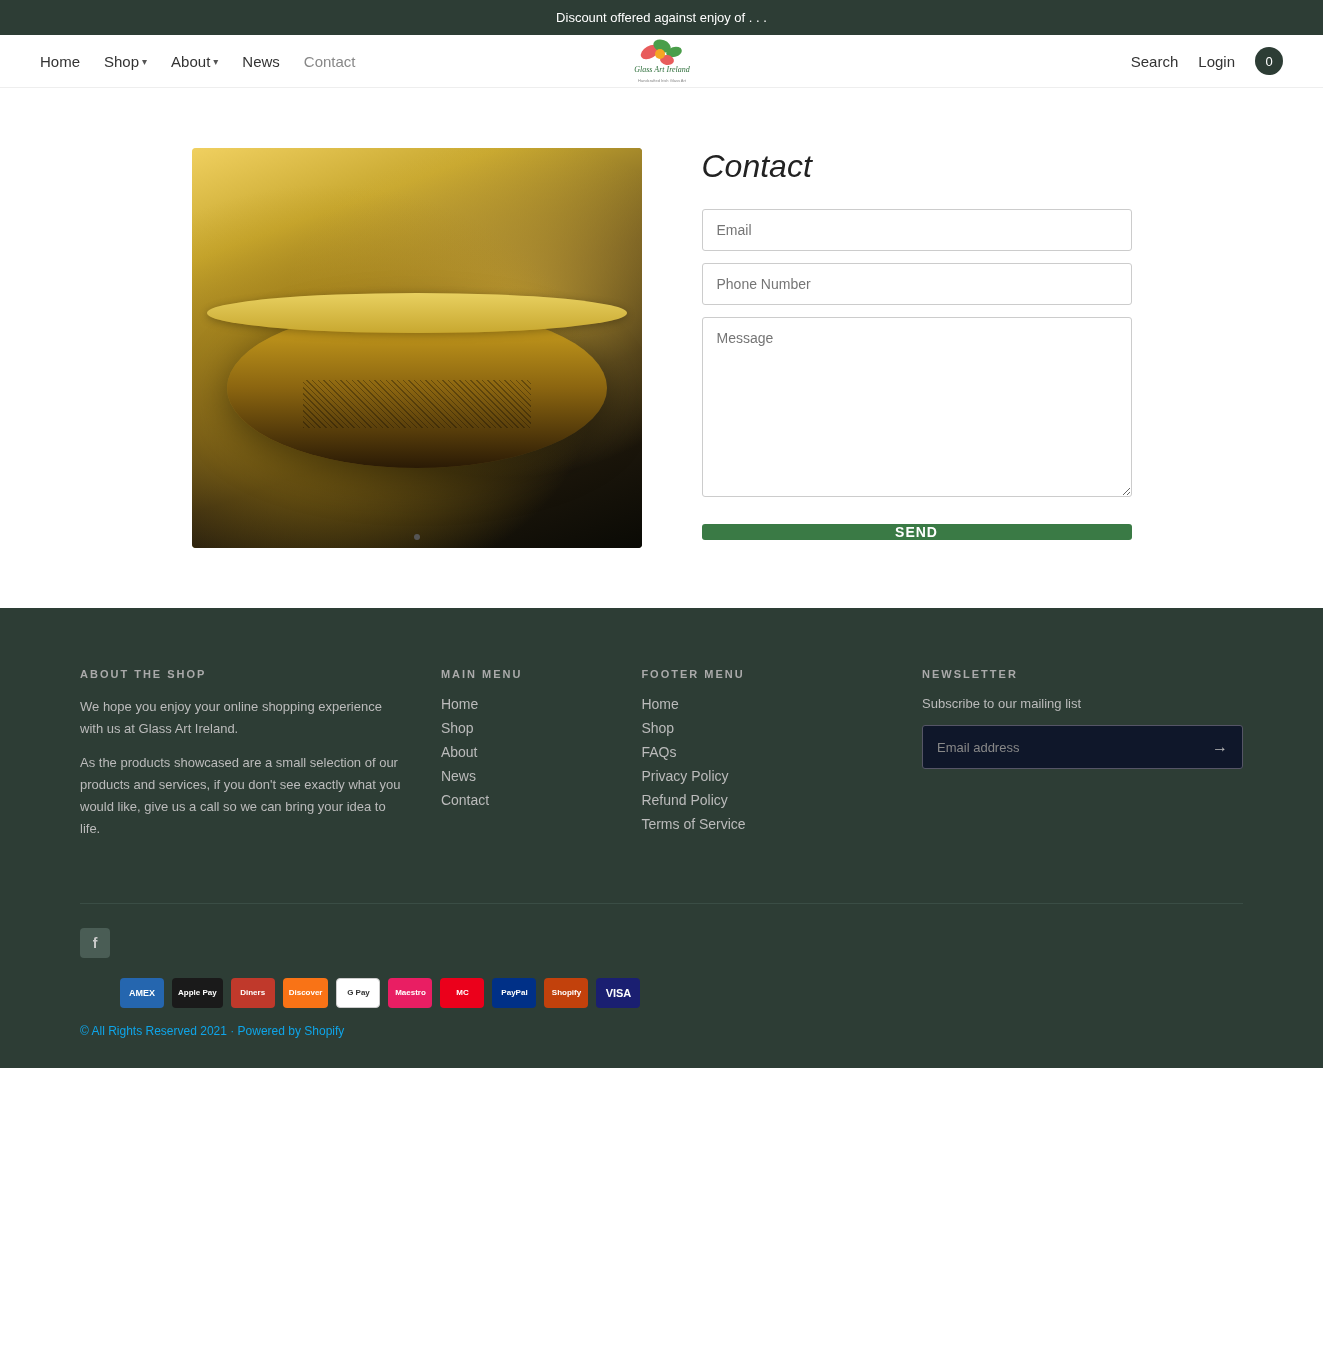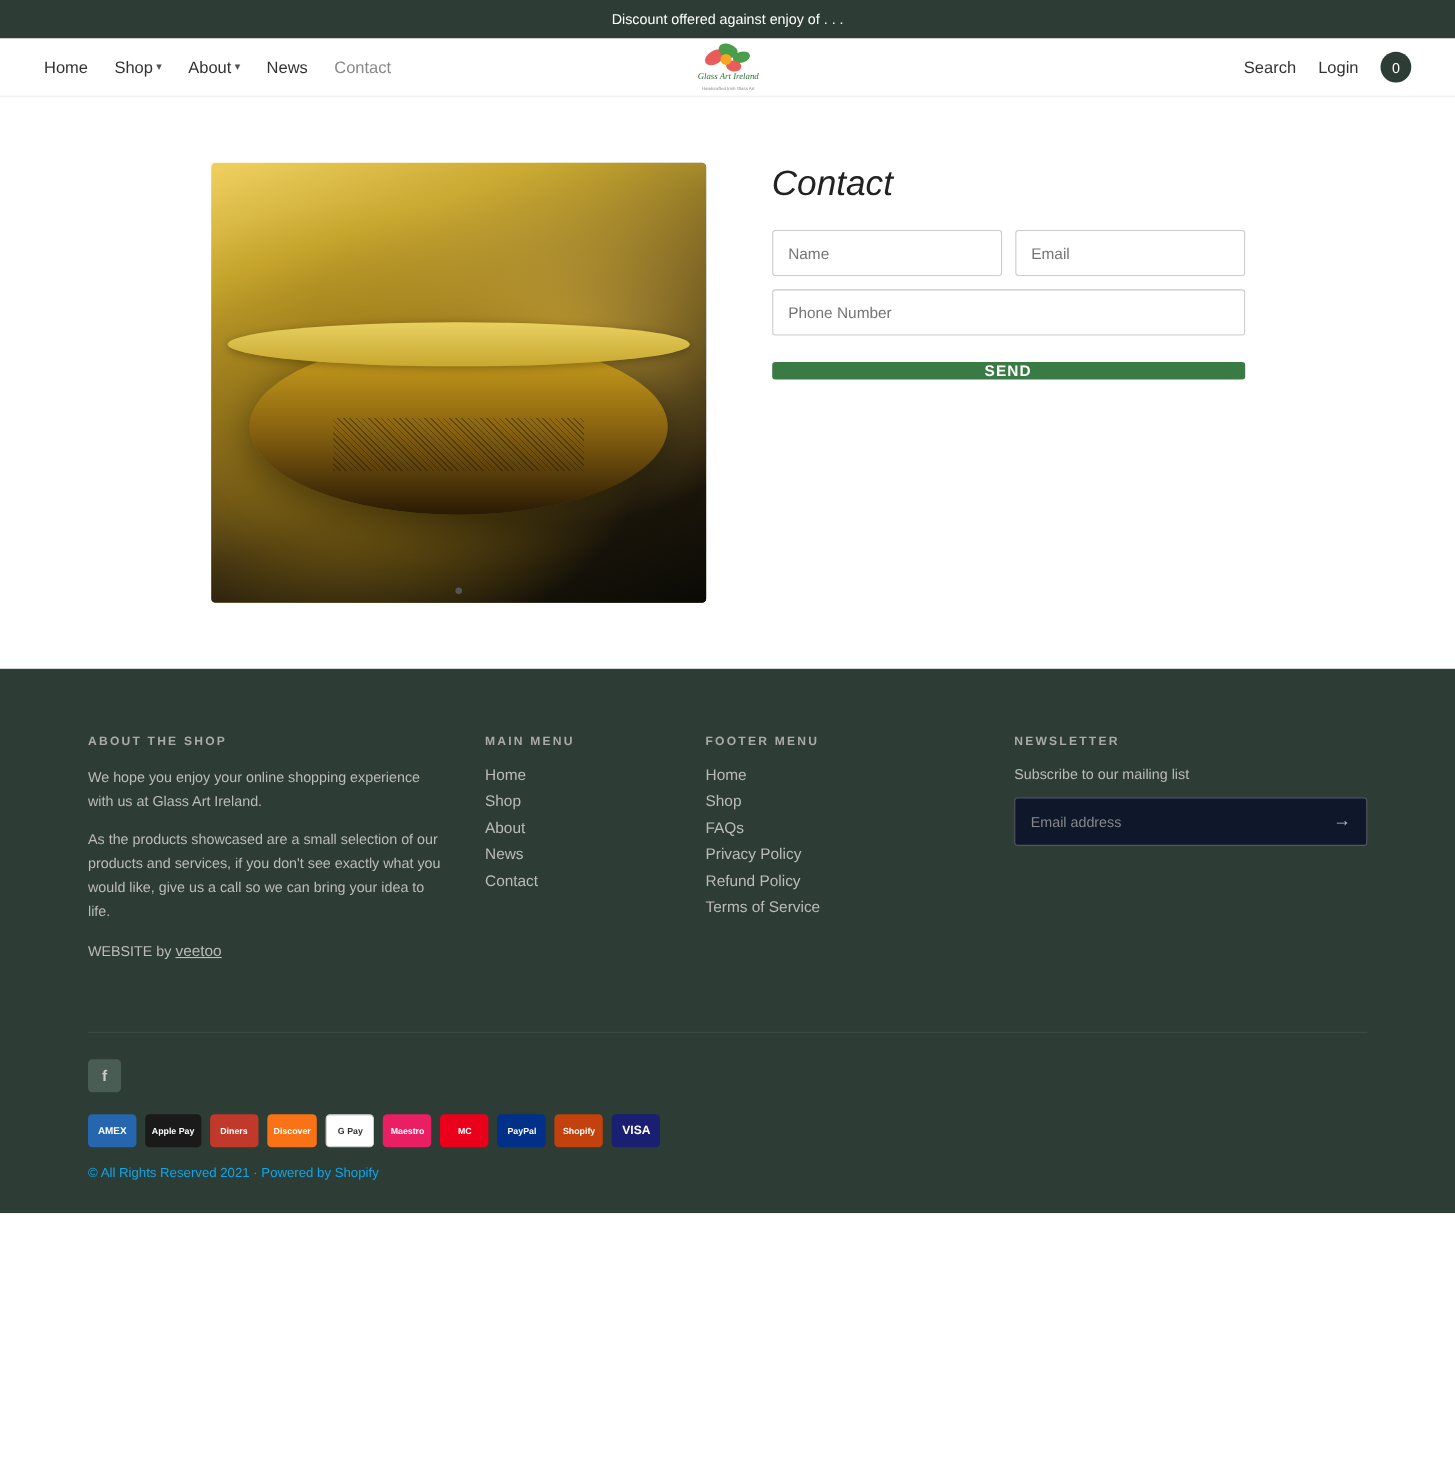--- a/index.html
+++ b/index.html
@@ -230,21 +230,21 @@
       background: #4a5d55;
       border-radius: 4px;
       display: flex;
       align-items: center;
       justify-content: center;
       color: #ccc;
       font-size: 14px;
       font-weight: bold;
       cursor: pointer;
     }
-    .payment-icons { display: flex; gap: 8px; margin-bottom: 16px; flex-wrap: wrap; }
+    .payment-icons { display: flex; gap: 8px; margin-bottom: 16px; flex-wrap: wrap; margin-left: 40px; }
     .payment-icon {
       height: 30px;
       border-radius: 4px;
       display: flex;
       align-items: center;
       justify-content: center;
       font-size: 8px;
       font-weight: bold;
       padding: 0 6px;
       color: #fff;
@@ -319,45 +319,43 @@
         <div class="bowl-texture"></div>
       </div>
     </div>
     <div class="image-dot"></div>
   </div>
 
   <div class="contact-form-section">
     <h1 class="contact-title">Contact</h1>
 
     <div class="form-row">
-      <input type="text" class="form-input" placeholder="Name" style="">
       <input type="email" class="form-input" placeholder="Email" style="">
     </div>
 
     <div style="margin-bottom: 12px;">
       <input type="tel" class="form-input" placeholder="Phone Number" style="">
     </div>
 
+    <div style="margin-bottom: 12px;">
+      <textarea class="form-textarea" placeholder="Message" style=""></textarea>
+    </div>
 
     <button class="send-btn">SEND</button>
   </div>
 
 </main>
 
 <footer class="footer">
   <div class="footer-top">
 
     <div>
       <div class="footer-section-title">ABOUT THE SHOP</div>
       <p class="footer-text">We hope you enjoy your online shopping experience with us at Glass Art Ireland.</p>
       <p class="footer-text">As the products showcased are a small selection of our products and services, if you don't see exactly what you would like, give us a call so we can bring your idea to life.</p>
-      <p class="footer-text">
-        <span>WEBSITE by</span>
-        <a href="#" class="footer-link veetoo" style="display:inline;">veetoo</a>
-      </p>
     </div>
 
     <div>
       <div class="footer-section-title">MAIN MENU</div>
       <a href="#" class="footer-link">Home</a>
       <a href="#" class="footer-link">Shop</a>
       <a href="#" class="footer-link">About</a>
       <a href="#" class="footer-link">News</a>
       <a href="#" class="footer-link">Contact</a>
     </div>

